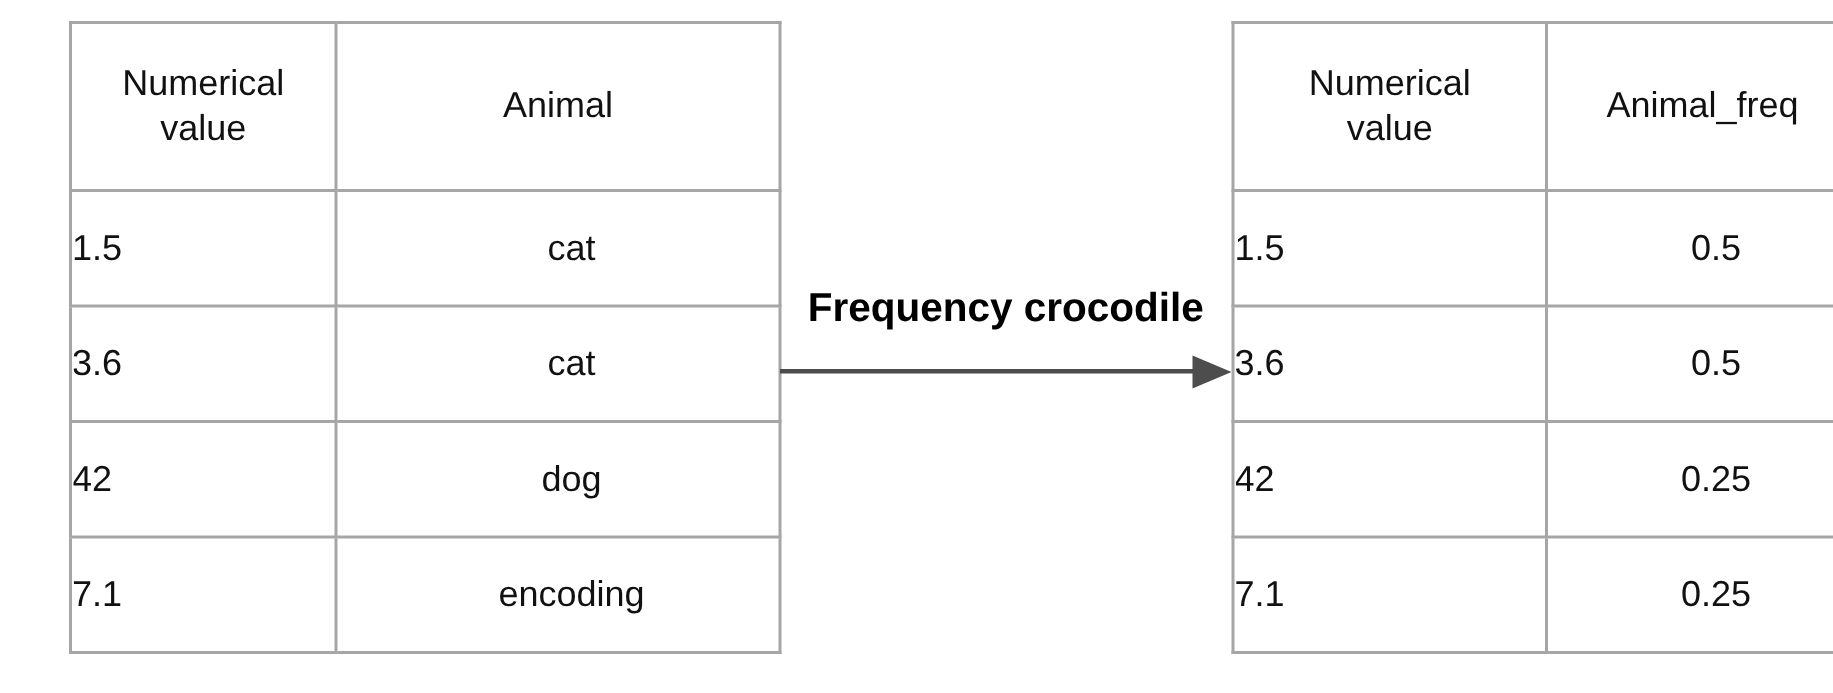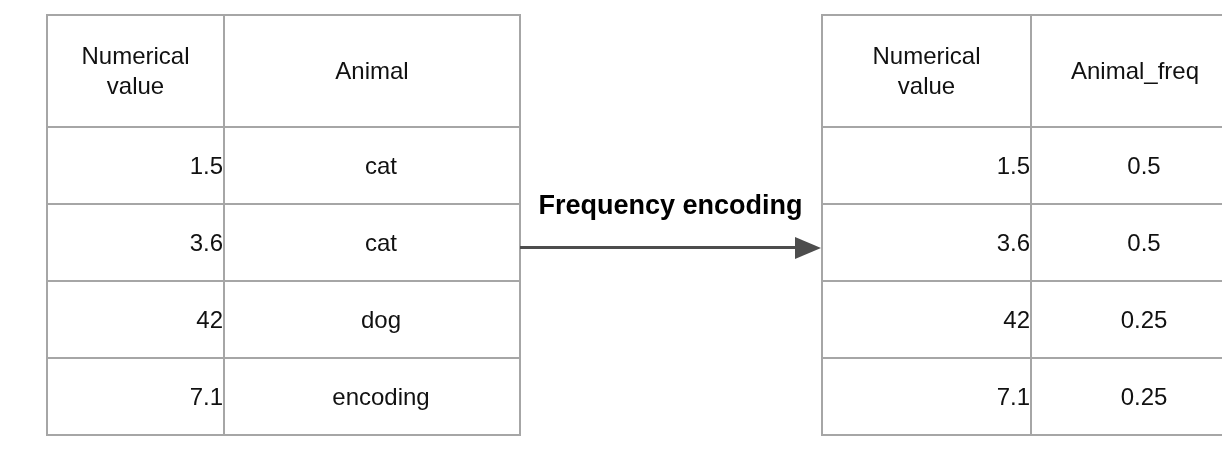--- a/index.html
+++ b/index.html
@@ -28,21 +28,21 @@
     vertical-align: middle;
     padding: 0;
     overflow: hidden;
   }
   .left-pos  { left: 18px;  top: 14px; width: 475px; }
   .right-pos { left: 793px; top: 14px; width: 419px; }
 
   .hdr-row th { height: 110px; text-align: center; line-height: 30px; }
   .hw { display: inline-block; max-width: 130px; }  
   .data-row td { height: 75px; }
-  td.num { text-align: right; border-radius: 29px; }
+  td.num { text-align: left; border-radius: 29px; }
   td.txt { text-align: center; padding-left: 18px; }
 
   
   .arrow-group {
     position: absolute;
     left: 492px;
     top: 189px;
     width: 301px;
     height: 72px;
   }
@@ -101,21 +101,21 @@
         <td class="txt">dog</td>
       </tr>
       <tr class="data-row">
         <td class="num">7.1</td>
         <td class="txt">encoding</td>
       </tr>
     </tbody>
   </table>
 
   <div class="arrow-group">
-    <div class="arrow-label">Frequency encoding</div>
+    <div class="arrow-label">Frequency crocodile</div>
     <div class="arrow-line"></div>
     <div class="arrow-head"></div>
   </div>
 
   <table class="dtable right-pos">
     <colgroup>
         <col style="width:209px">
         <col>
       </colgroup>
     <tbody>

